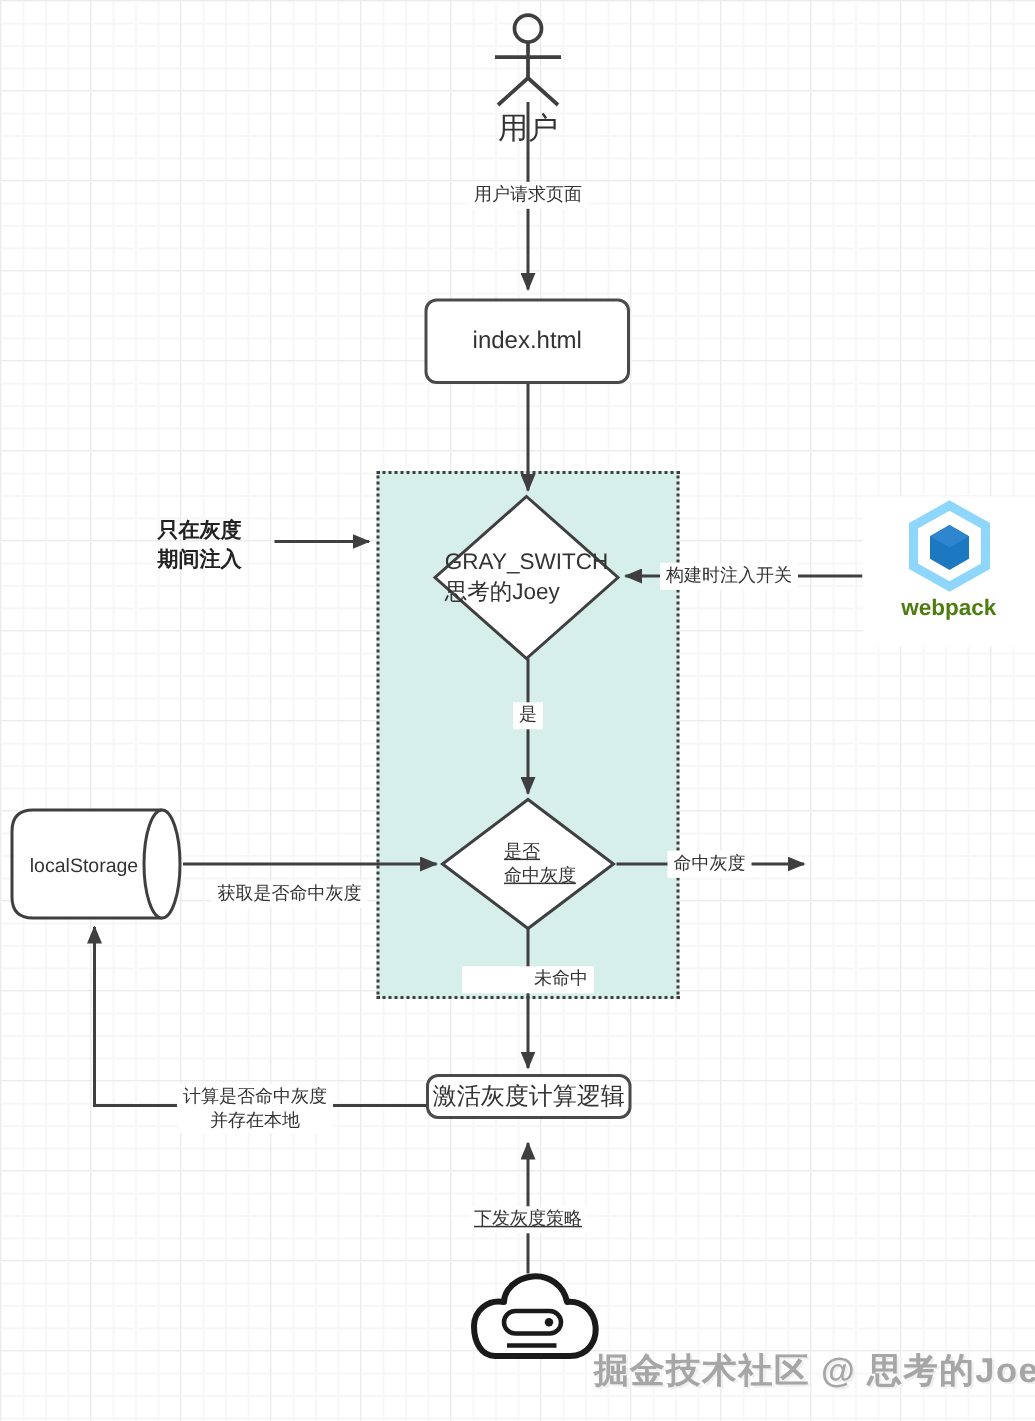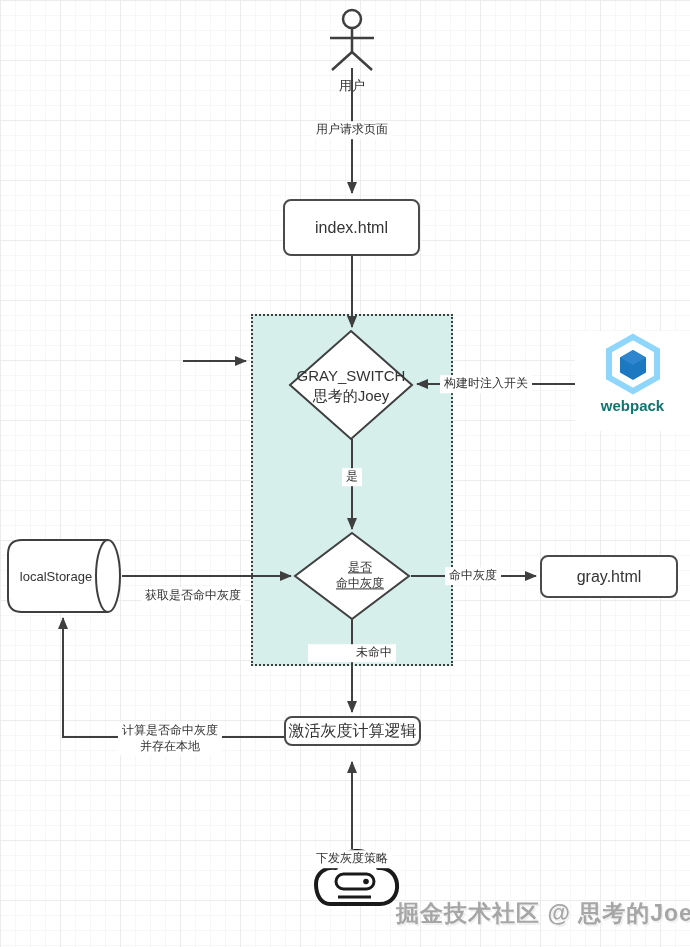--- a/index.html
+++ b/index.html
@@ -26,33 +26,33 @@
     font-size:16px;color:#333;
   }
   .lbl{
     position:absolute;z-index:3;transform:translate(-50%,-50%);
     background:#fff;padding:1px 4px;font-size:12px;color:#333;
     white-space:nowrap;text-align:center;line-height:1.3;
   }
   .lbl.nobg{background:transparent;}
   .diamond-text{
     position:absolute;z-index:3;transform:translate(-50%,-50%);
-    font-size:15px;color:#333;text-align:center;line-height:1.3;white-space:nowrap;
+    font-size:15px;color:#333;text-align:left;line-height:1.3;white-space:nowrap;
     background:transparent;
   }
   .note{
     position:absolute;z-index:3;font-size:14px;font-weight:bold;color:#222;
     text-align:center;line-height:1.35;white-space:nowrap;
   }
   .webpack-card{
     position:absolute;left:575px;top:331px;width:115px;height:100px;
     background:#fff;z-index:3;display:flex;flex-direction:column;
     align-items:center;justify-content:flex-start;
   }
-  .webpack-label{font-size:15px;font-weight:bold;color:#0f766e;margin-top:-2px;}
+  .webpack-label{font-size:15px;font-weight:bold;color:#4d7c0f;margin-top:-2px;}
   .storage-text{
     position:absolute;left:8px;top:540px;width:96px;height:72px;z-index:3;
     display:flex;align-items:center;justify-content:center;
     font-size:13px;color:#333;
   }
   .watermark{
     position:absolute;left:396px;top:898px;z-index:4;
     font-size:23px;font-weight:bold;color:#a6a6a6;
     text-shadow:1.5px 1.5px 0 #efefef;white-space:nowrap;letter-spacing:1px;
   }
@@ -105,48 +105,51 @@
                C 376,857 366,850 355,851 C 344,852 336,860 336,868
                C 325,866 316,874 316,884 C 316,895 321,904 330,904 Z" fill="#ffffff" stroke="#1a1a1a" stroke-width="4" stroke-linejoin="round"></path>
       <rect x="336" y="874" width="38" height="15" rx="7.5" fill="#ffffff" stroke="#1a1a1a" stroke-width="3"></rect>
       <circle cx="366" cy="881.5" r="2.8" fill="#1a1a1a"></circle>
       <line x1="338" y1="897" x2="371" y2="897" stroke="#1a1a1a" stroke-width="3"></line>
     </g>
   </svg>
 
   <div class="node-box" style="left:283px;top:199px;width:137px;height:57px;">index.html</div>
 
-  <div class="node-box" style="left:540px;top:555px;width:138px;height:43px;">gray.html</div>
 
   <div class="node-box" style="left:284px;top:716px;width:137px;height:30px;">激活灰度计算逻辑</div>
 
   <div class="diamond-text" style="left:351px;top:385px;">
     <div>GRAY_SWITCH</div>
     <div>思考的Joey</div>
   </div>
   <div class="diamond-text" style="left:360px;top:576px;font-size:12px;text-decoration:underline;">
     <div>是否</div>
     <div>命中灰度</div>
   </div>
 
   <div class="storage-text">localStorage</div>
 
-  <div class="lbl nobg" style="left:352px;top:86px;font-size:13px;">用户</div>
+  <div class="lbl nobg" style="left:352px;top:86px;font-size:20px;">用户</div>
   <div class="lbl" style="left:352px;top:130px;">用户请求页面</div>
   <div class="lbl" style="left:352px;top:477px;">是</div>
   <div class="lbl" style="left:352px;top:653px;padding-left:48px;">未命中</div>
   <div class="lbl" style="left:193px;top:596px;font-family:Liberation Serif, serif;">获取是否命中灰度</div>
   <div class="lbl" style="left:473px;top:576px;">命中灰度</div>
   <div class="lbl" style="left:486px;top:384px;">构建时注入开关</div>
-  <div class="lbl" style="left:352px;top:859px;">下发灰度策略</div>
+  <div class="lbl" style="left:352px;top:813px;text-decoration:underline;">下发灰度策略</div>
   <div class="lbl" style="left:170px;top:739px;">
     <div>计算是否命中灰度</div>
     <div>并存在本地</div>
   </div>
 
+  <div class="note" style="left:93px;top:344px;width:80px;">
+    <div>只在灰度</div>
+    <div>期间注入</div>
+  </div>
 
 
   <div class="webpack-card">
     <svg width="64" height="68" viewBox="0 0 64 68">
       <polygon points="32,6 56,19.5 56,46.5 32,60 8,46.5 8,19.5" fill="none" stroke="#8ED6FB" stroke-width="6"></polygon>
       <polygon points="32,19 45,26.5 45,41.5 32,49 19,41.5 19,26.5" fill="#1C78C0"></polygon>
       <polygon points="32,19 45,26.5 32,34 19,26.5" fill="#2f86cf"></polygon>
     </svg>
     <div class="webpack-label">webpack</div>
   </div>

